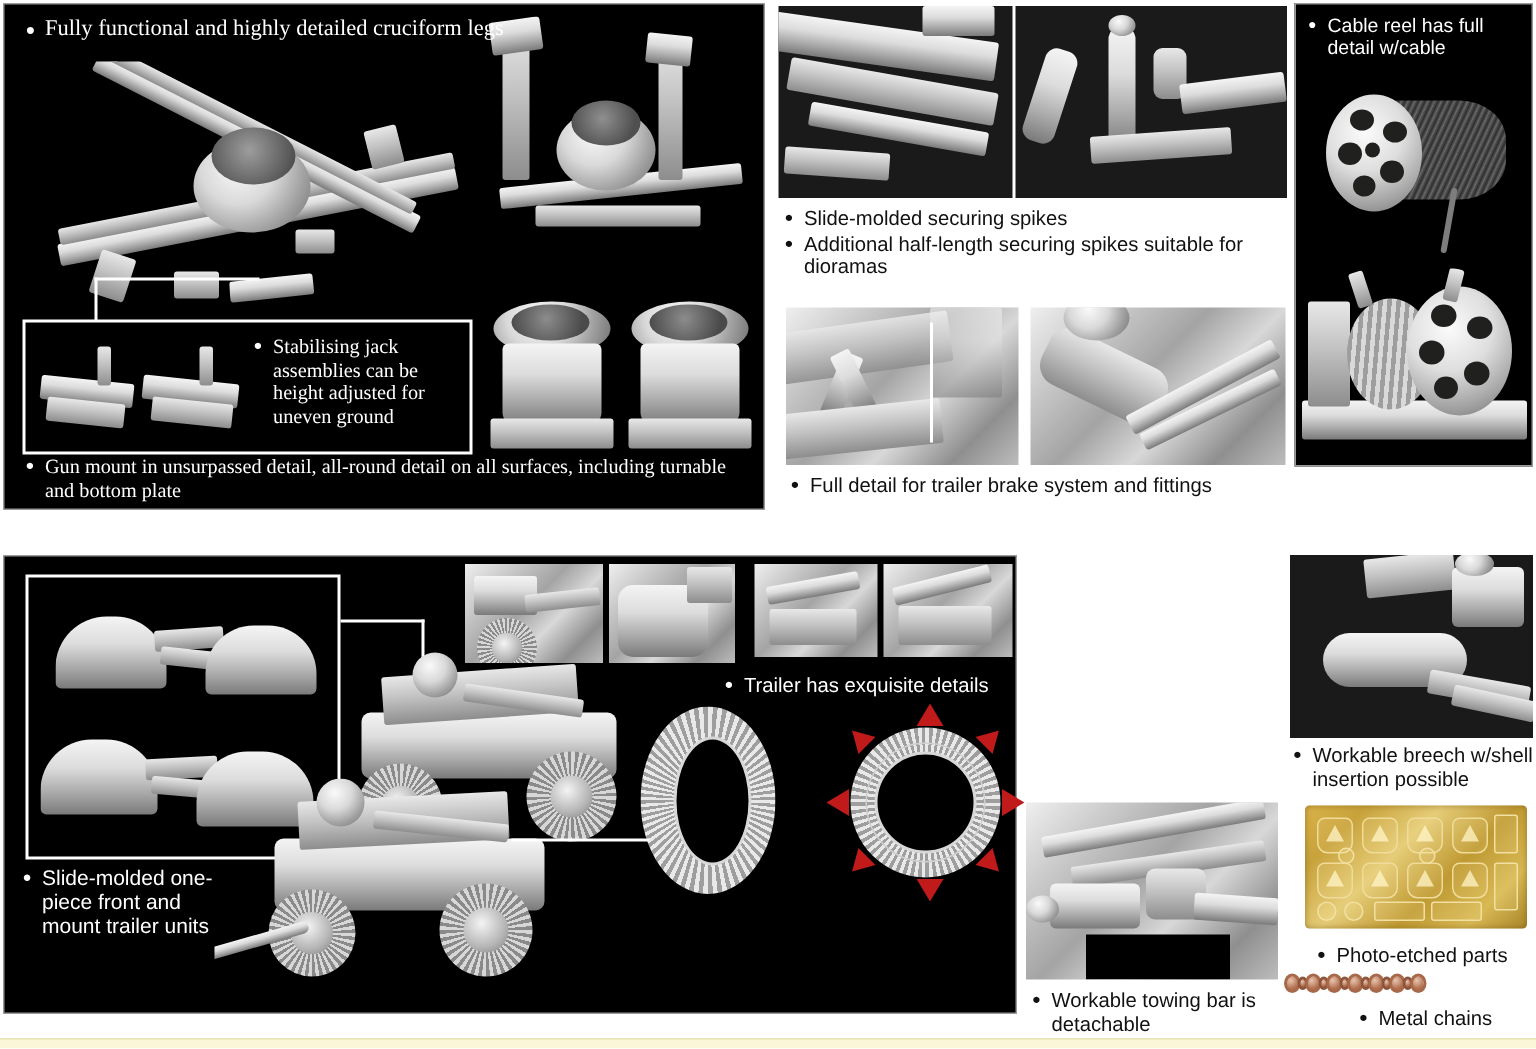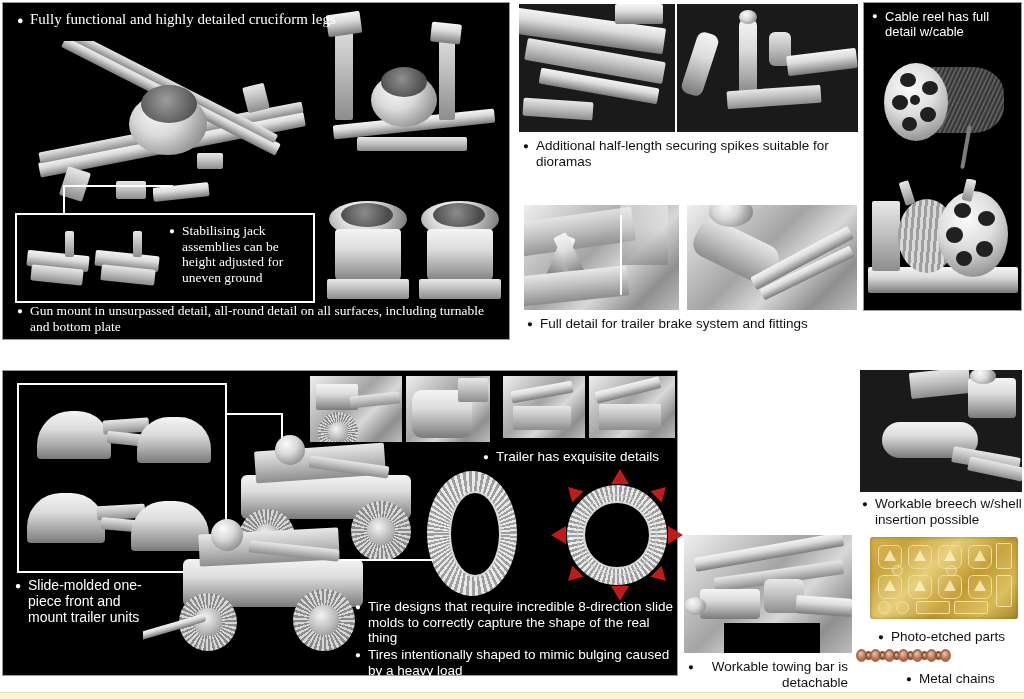--- a/index.html
+++ b/index.html
@@ -270,20 +270,21 @@
     </div>
     <div class="photo" style="left:158px; top:4px; width:181px; height:128px;">
       <div class="bar" style="left:12px; top:28px; width:22px; height:64px; transform:rotate(18deg); border-radius:8px;"></div>
       <div class="bar" style="left:62px; top:14px; width:18px; height:82px; border-radius:8px 8px 3px 3px;"></div>
       <div class="hub" style="left:62px; top:6px; width:18px; height:14px;"></div>
       <div class="bar-d" style="left:92px; top:28px; width:22px; height:34px; border-radius:6px;"></div>
       <div class="bar" style="left:110px; top:48px; width:70px; height:20px; transform:rotate(-7deg);"></div>
       <div class="bar-d" style="left:50px; top:84px; width:94px; height:18px; transform:rotate(-4deg);"></div>
     </div>
     <ul class="bul txt-black" style="left:4px; top:138px; width:320px; font-size:13.5px;">
+      <li>Slide-molded securing spikes</li>
       <li>Additional half-length securing spikes suitable for dioramas</li>
     </ul>
   </div>
 
   <div class="panel panel-white" style="left:519px; top:200px; width:339px; height:140px;">
     <div class="photo-grey" style="left:5px; top:5px; width:155px; height:105px;">
       <div class="bar-d" style="left:-10px; top:10px; width:120px; height:34px; transform:rotate(-8deg); opacity:.85;"></div>
       <div class="bar" style="left:30px; top:30px; width:14px; height:44px; transform:rotate(22deg);"></div>
       <div class="bar" style="left:38px; top:28px; width:14px; height:44px; transform:rotate(-26deg);"></div>
       <div class="bar-d" style="left:-6px; top:66px; width:110px; height:30px; transform:rotate(-6deg);"></div>
@@ -414,42 +415,38 @@
       <div class="arrow" style="left:60px; top:0px; border-left:9px solid transparent; border-right:9px solid transparent; border-bottom:15px solid #c01a1a;"></div>
       <div class="arrow" style="left:60px; top:117px; border-left:9px solid transparent; border-right:9px solid transparent; border-top:15px solid #c01a1a;"></div>
       <div class="arrow" style="left:0px; top:57px; border-top:9px solid transparent; border-bottom:9px solid transparent; border-right:15px solid #c01a1a;"></div>
       <div class="arrow" style="left:117px; top:57px; border-top:9px solid transparent; border-bottom:9px solid transparent; border-left:15px solid #c01a1a;"></div>
       <div class="arrow" style="left:14px; top:16px; border-left:8px solid transparent; border-right:8px solid transparent; border-bottom:14px solid #c01a1a; transform:rotate(-45deg);"></div>
       <div class="arrow" style="left:102px; top:16px; border-left:8px solid transparent; border-right:8px solid transparent; border-bottom:14px solid #c01a1a; transform:rotate(45deg);"></div>
       <div class="arrow" style="left:14px; top:100px; border-left:8px solid transparent; border-right:8px solid transparent; border-top:14px solid #c01a1a; transform:rotate(45deg);"></div>
       <div class="arrow" style="left:102px; top:100px; border-left:8px solid transparent; border-right:8px solid transparent; border-top:14px solid #c01a1a; transform:rotate(-45deg);"></div>
     </div>
 
-    <ul class="bul txt-white" style="left:352px; top:228px; width:320px; font-size:13.5px;">
-      <li>Tire designs that require incredible 8-direction slide molds to correctly capture the shape of the real thing</li>
-      <li>Tires intentionally shaped to mimic bulging caused by a heavy load</li>
-    </ul>
   </div>
 
 
   <div class="panel panel-white" style="left:860px; top:370px; width:164px; height:155px;">
     <div class="photo" style="left:0px; top:0px; width:162px; height:122px;">
       <div class="bar-d" style="left:50px; top:0px; width:60px; height:26px; transform:rotate(-6deg);"></div>
       <div class="bar" style="left:108px; top:8px; width:48px; height:40px; border-radius:4px;"></div>
       <div class="bar" style="left:22px; top:52px; width:96px; height:36px; border-radius:20px;"></div>
       <div class="bar-d" style="left:92px; top:82px; width:68px; height:16px; transform:rotate(10deg);"></div>
       <div class="bar-d" style="left:108px; top:92px; width:56px; height:14px; transform:rotate(12deg);"></div>
       <div class="hub" style="left:110px; top:-2px; width:26px; height:16px;"></div>
     </div>
     <ul class="bul txt-black" style="left:2px; top:126px; width:162px; font-size:13.5px;">
       <li>Workable breech w/shell insertion possible</li>
     </ul>
   </div>
 
-  <div class="panel panel-white" style="left:684px; top:535px; width:172px; height:155px;text-align:right;">
+  <div class="panel panel-white" style="left:684px; top:535px; width:172px; height:155px;">
     <div class="photo-grey" style="left:0px; top:0px; width:168px; height:118px;">
       <div class="bar" style="left:10px; top:10px; width:150px; height:14px; transform:rotate(-10deg);"></div>
       <div class="bar-d" style="left:30px; top:34px; width:130px; height:14px; transform:rotate(-8deg);"></div>
       <div class="bar" style="left:16px; top:54px; width:60px; height:30px; border-radius:4px;"></div>
       <div class="bar-d" style="left:80px; top:44px; width:40px; height:34px; border-radius:6px;"></div>
       <div class="bar" style="left:112px; top:62px; width:56px; height:18px; transform:rotate(4deg);"></div>
       <div class="hub" style="left:0px; top:62px; width:22px; height:18px;"></div>
       <div style="position:absolute; left:40px; top:88px; width:96px; height:30px; background:#000;"></div>
     </div>
     <ul class="bul txt-black" style="left:4px; top:124px; width:160px; font-size:13.5px;">

